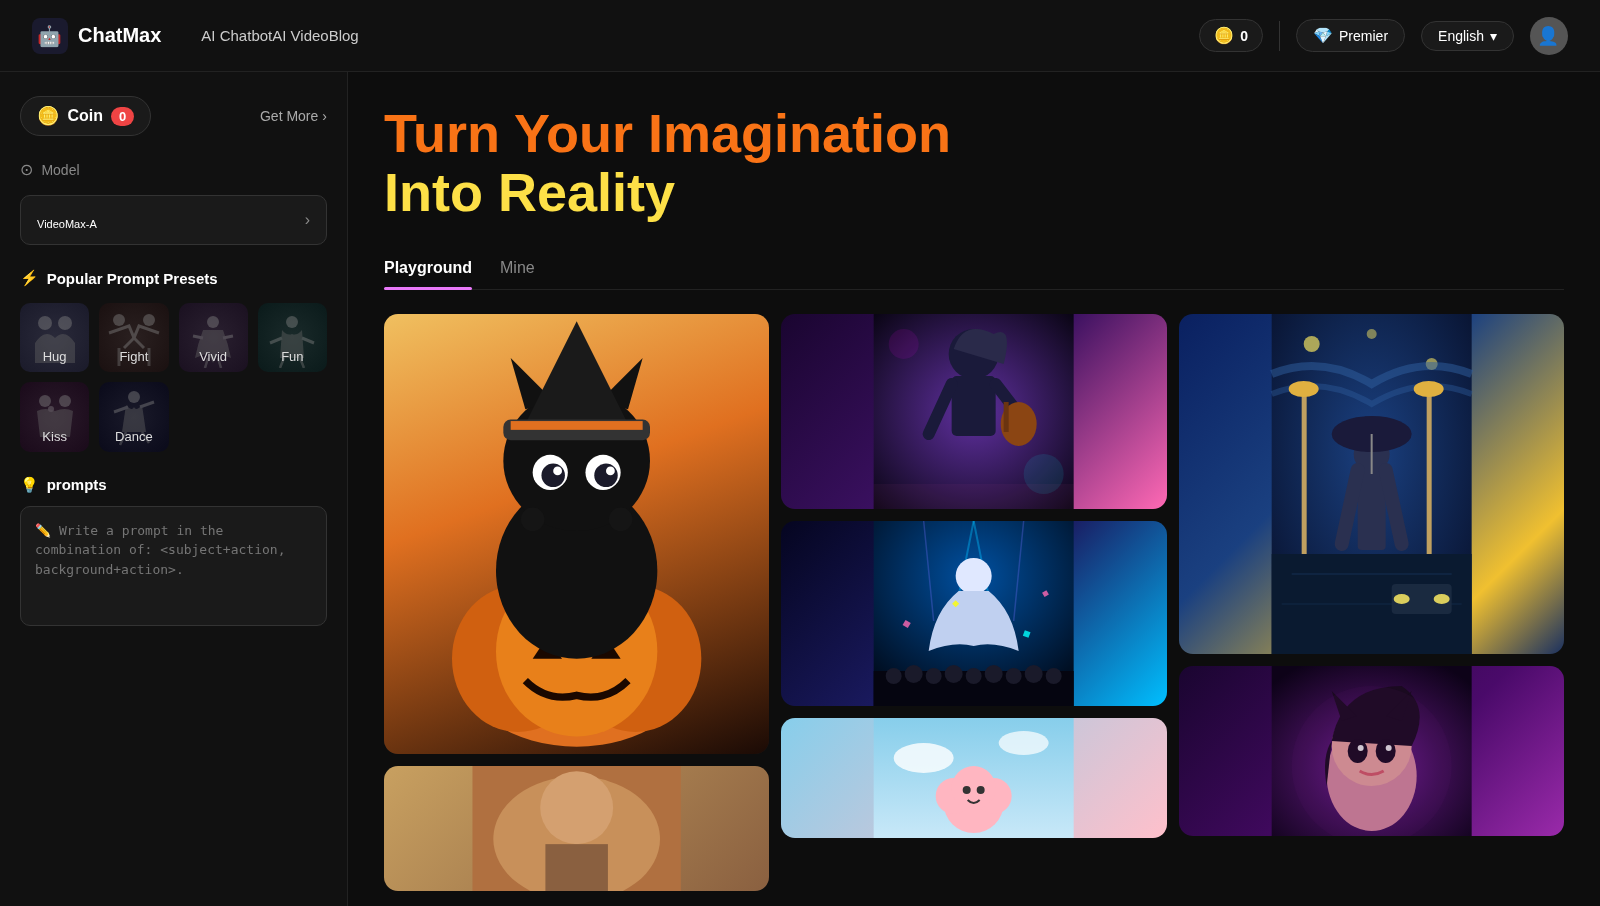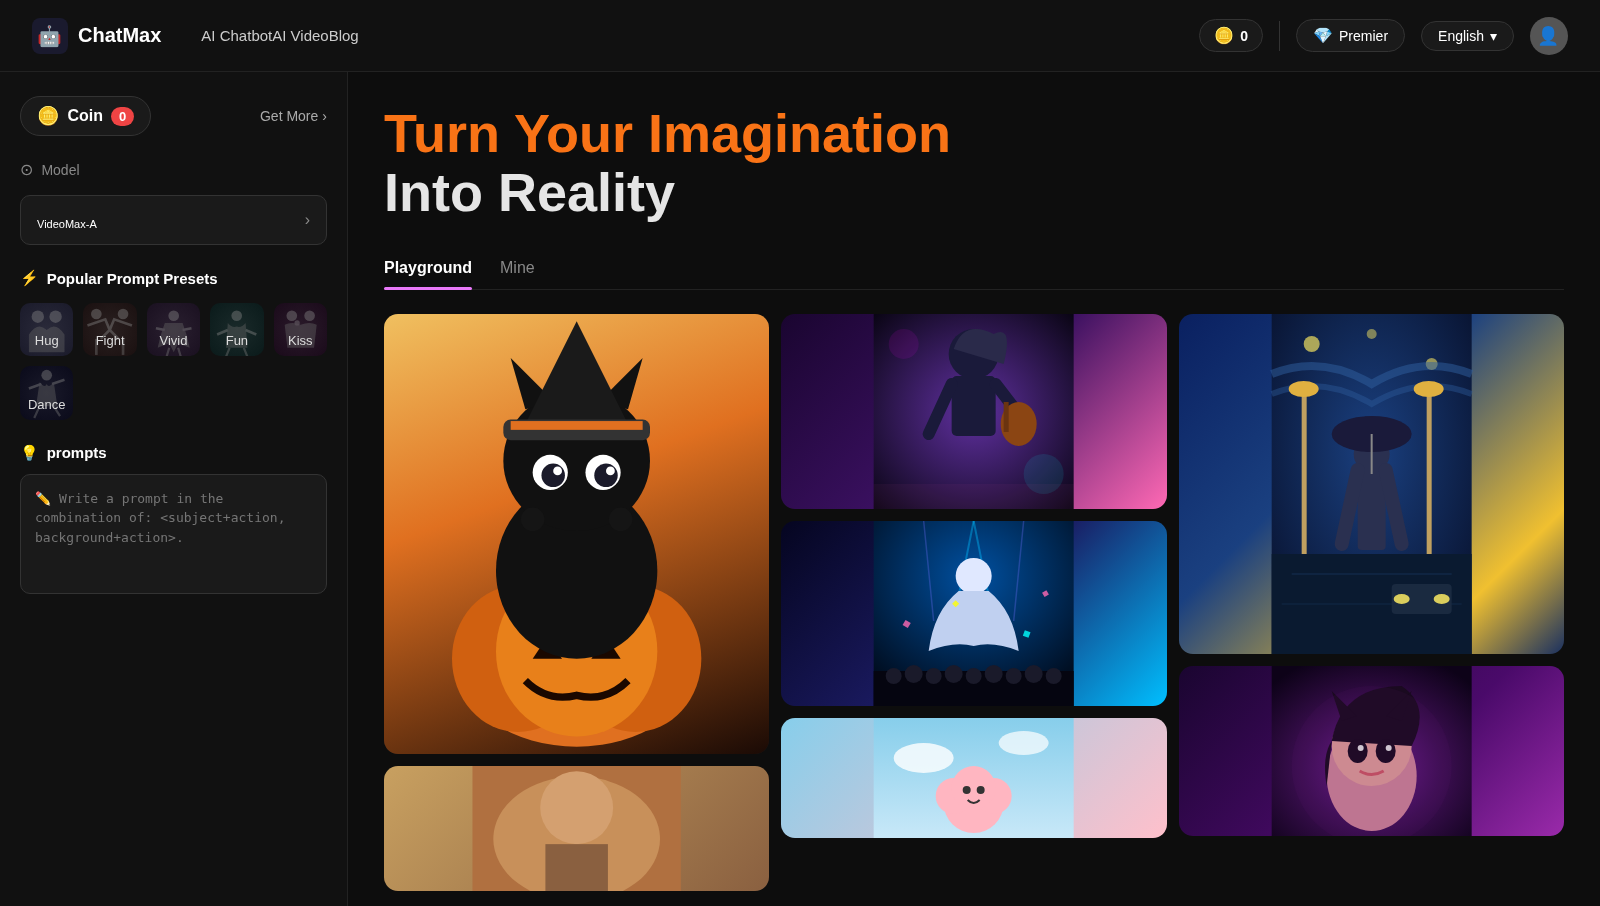--- a/index.html
+++ b/index.html
@@ -186,21 +186,21 @@
     .presets-title {
       font-size: 15px;
       font-weight: 600;
       margin-bottom: 16px;
       display: flex;
       align-items: center;
       gap: 8px;
     }
     .presets-grid {
       display: grid;
-      grid-template-columns: repeat(5, 1fr);
+      grid-template-columns: repeat(4, 1fr);
       gap: 10px;
       margin-bottom: 24px;
     }
     .preset-card {
       background: #1c1c1c;
       border-radius: 10px;
       overflow: hidden;
       cursor: pointer;
       aspect-ratio: 1;
       display: flex;
@@ -262,21 +262,21 @@
       overflow-y: auto;
       background: #0d0d0d;
     }
     .hero-title {
       font-size: 54px;
       font-weight: 800;
       line-height: 1.1;
       margin-bottom: 28px;
     }
     .hero-title-white { color: #f97316; text-align: right; }
-    .hero-title-pink { color: #e5e5e5; }
+    .hero-title-pink { color: #fde047; }
 
     .tabs {
       display: flex;
       gap: 28px;
       margin-bottom: 24px;
       border-bottom: 1px solid #222;
     }
     .tab {
       padding: 8px 0 12px;
       font-size: 16px;

